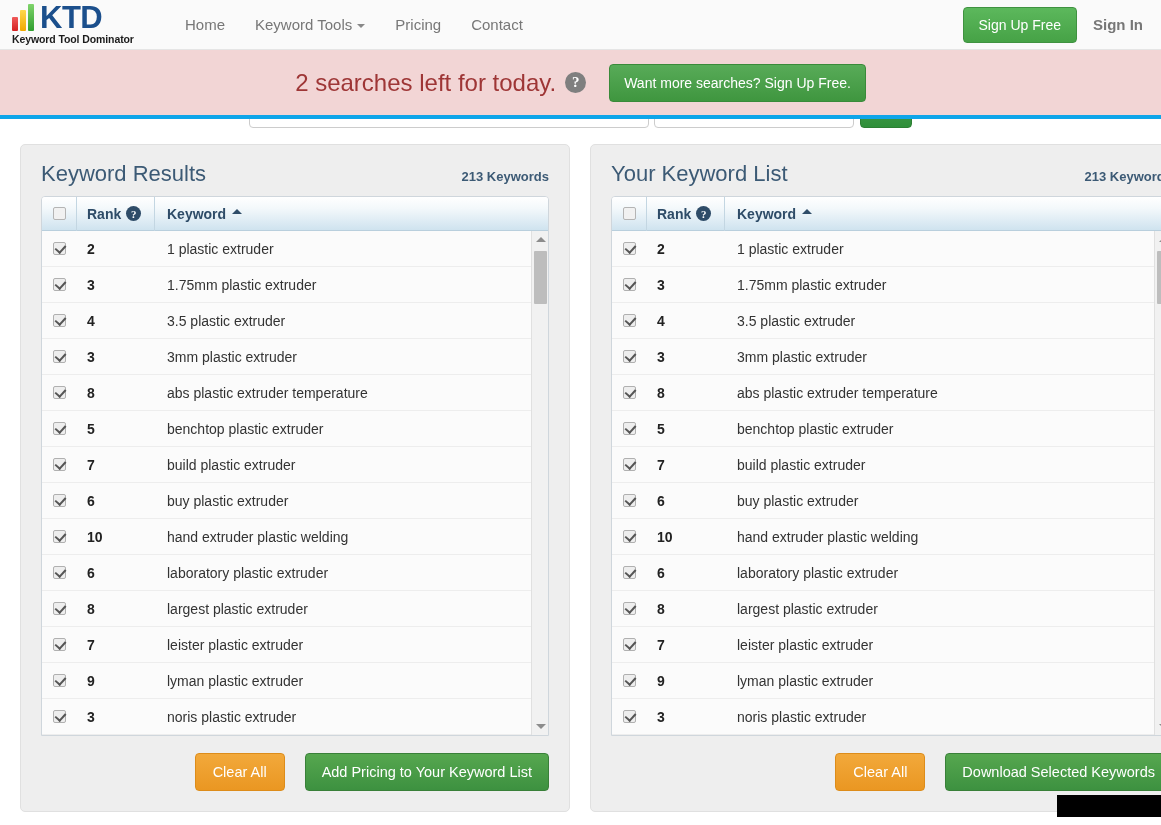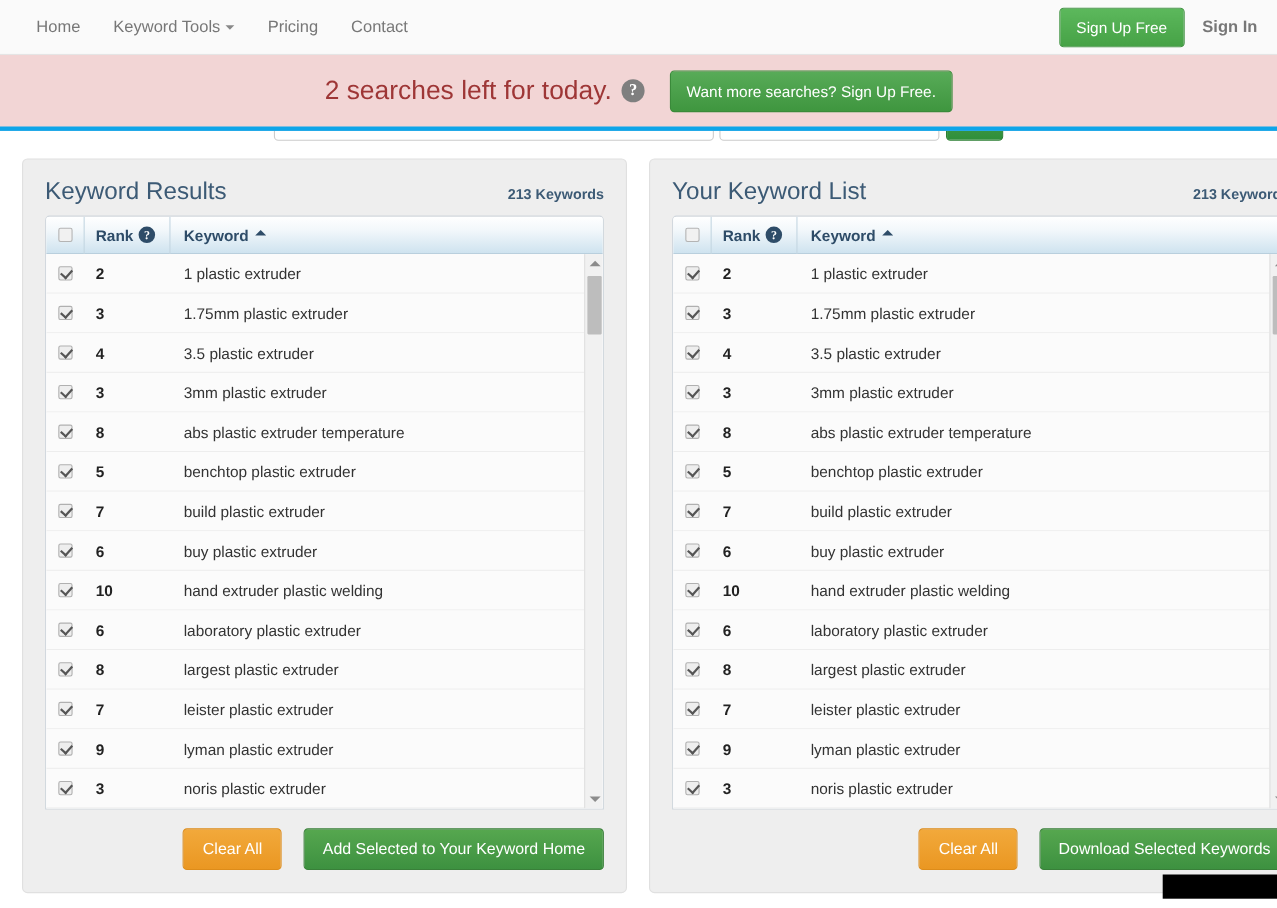--- a/index.html
+++ b/index.html
@@ -218,20 +218,33 @@
     position: absolute; left: 1057px; top: 795px; width: 104px; height: 22px;
     background: #000; z-index: 60;
   }
 </style>
 </head>
 <body>
 
 <div id="page">
 
   <div class="navbar">
+    <div class="brand">
+      <div class="brand-inner">
+        <div class="brand-top">
+          <span class="logo-bars">
+            <i class="bar-red"></i>
+              <i class="bar-yellow"></i>
+              <i class="bar-green"></i>
+          </span>
+          <span class="ktd-text">KTD</span>
+        </div>
+        <div class="brand-sub">Keyword Tool Dominator</div>
+      </div>
+    </div>
 
     <div class="nav-links">
       <a class="nav-link"><span>Home</span></a>
       <a class="nav-link"><span>Keyword Tools</span><span class="caret-down"></span></a>
       <a class="nav-link"><span>Pricing</span></a>
       <a class="nav-link"><span>Contact</span></a>
     </div>
 
     <div class="nav-right">
       <button class="btn-signup">Sign Up Free</button>
@@ -380,21 +393,21 @@
         <div class="scrollbar">
           <div class="sb-arrow sb-up"></div>
           <div class="sb-thumb"></div>
           <div class="sb-arrow sb-down"></div>
         </div>
       </div>
     </div>
 
     <div class="panel-actions">
       <button class="btn-clear">Clear All</button>
-      <button class="btn-green-action">Add Selected to Your Keyword Home</button>
+      <button class="btn-green-action">Add Pricing to Your Keyword List</button>
     </div>
   </div>
 
   <div class="panel panel-right">
     <div class="panel-head">
       <span class="panel-title">Your Keyword List</span>
       <span class="panel-count">213 Keywords</span>
     </div>
 
     <div class="table-wrap">

